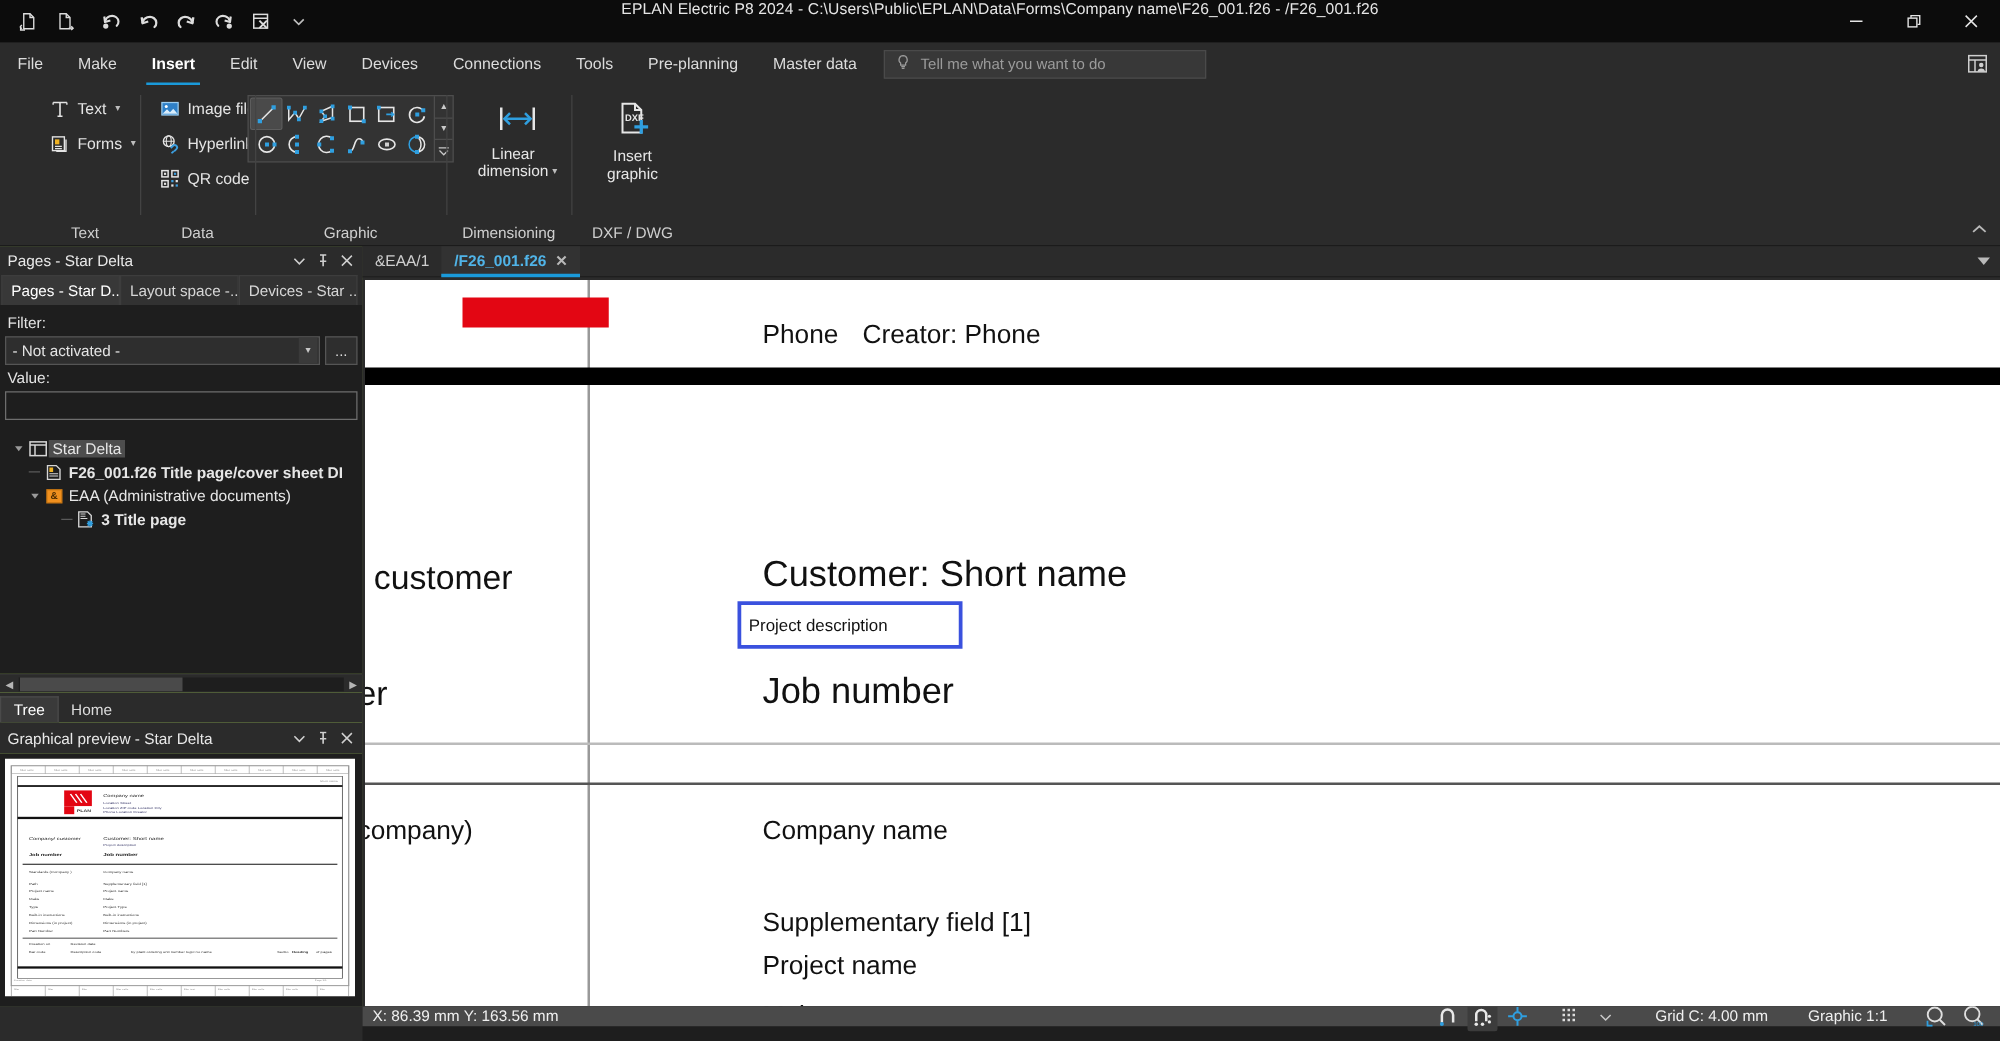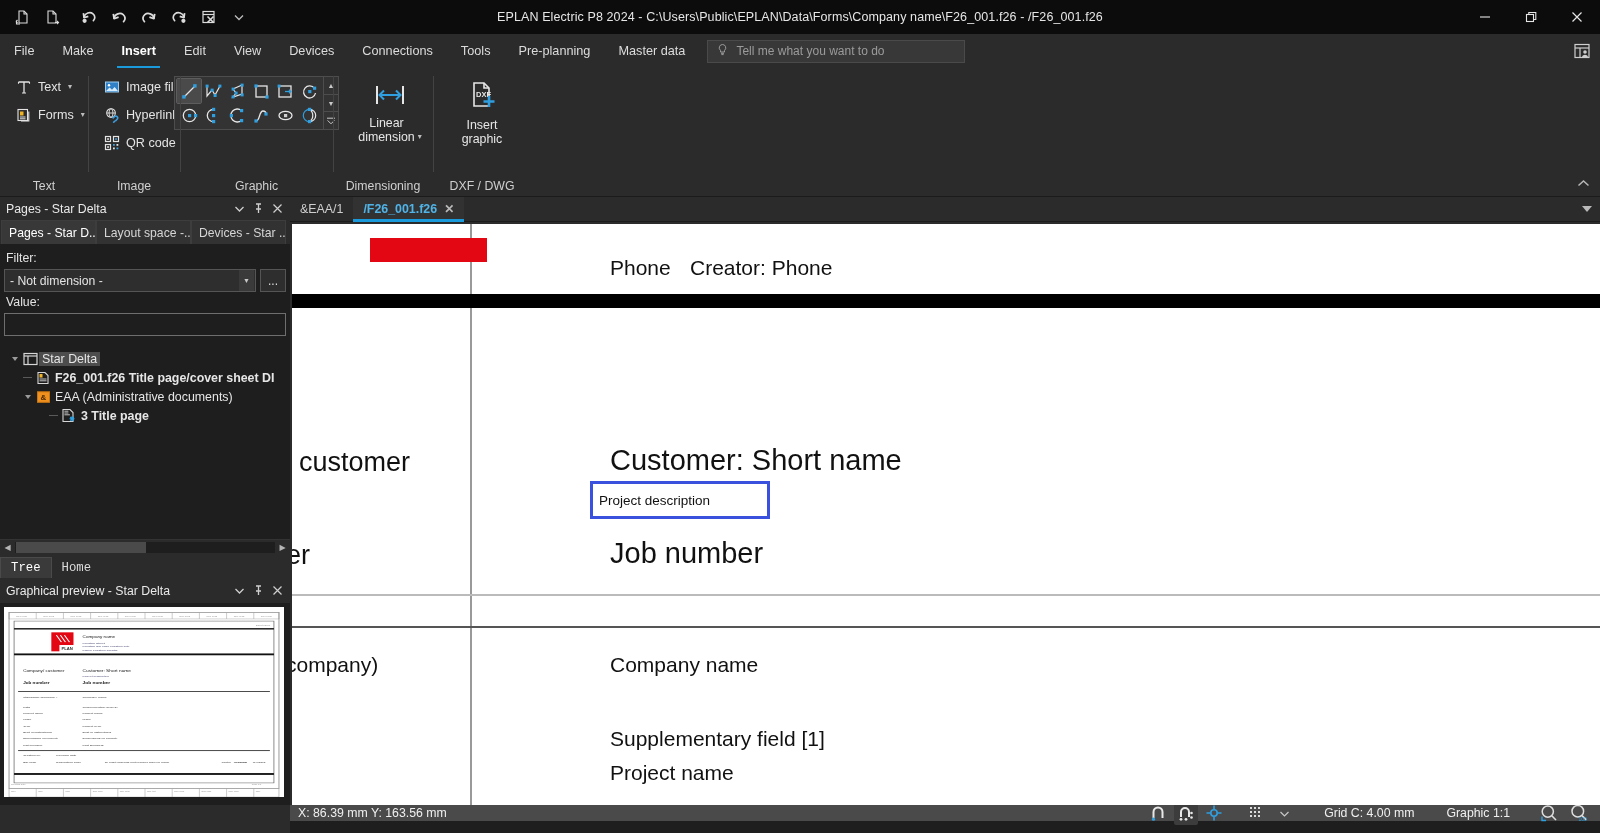--- a/index.html
+++ b/index.html
@@ -8,21 +8,21 @@
     background: #1e1e1e;
     font-family: "Liberation Sans", sans-serif;
     overflow: hidden;
     color: #e8e8e8;
     -webkit-font-smoothing: antialiased;
   }
   .app { position: relative; width: 1600px; height: 833px; display: flex; flex-direction: column; }
 
   
   .titlebar {
-    height: 34px; background: #0c0c0c; display: flex; align-items: center;
+    height: 34px; background: #0c0c0c; display: flex; 
     flex: 0 0 34px; position: relative;
   }
   .qat { display: flex; align-items: center; gap: 2px; padding-left: 8px; }
   .qat-btn {
     width: 28px; height: 26px; display: flex; align-items: center; justify-content: center;
     border-radius: 2px;
   }
   .qat-sep { width: 5px; }
   .title-text {
     position: absolute; left: 0; right: 0; text-align: center;
@@ -150,21 +150,21 @@
   .ticon { width: 18px; display: flex; align-items: center; justify-content: center; flex: 0 0 18px; }
   .tline { width: 13px; flex: 0 0 13px; display: flex; align-items: center; justify-content: center; }
   .tline-g { width: 9px; height: 1px; background: #5a5a5a; }
   .hscroll {
     height: 15px; background: #2b2b2b; display: flex; align-items: center; flex: 0 0 15px;
     border-top: 1px solid #333;
   }
   .hs-arrow { width: 15px; text-align: center; font-size: 8px; color: #b5b5b5; }
   .hs-track { flex: 1; height: 11px; background: #1e1e1e; position: relative; }
   .hs-thumb { position: absolute; left: 1px; top: 0; width: 130px; height: 11px; background: #4a4a4a; }
-  .bottom-tabs { display: flex; flex: 0 0 24px; background: #2b2b2b; align-items: flex-end; font-family: Liberation Mono, monospace; }
+  .bottom-tabs { display: flex; flex: 0 0 24px; background: #2b2b2b; align-items: flex-end; }
   .btab {
     padding: 0 10px; height: 21px; display: flex; align-items: center; font-size: 12.3px;
     color: #dcdcdc;
   }
   .btab.active { background: #3a3a3a; border: 1px solid #4a4a4a; border-bottom: none; color: #fff; }
   .preview-body { flex: 1; background: #1e1e1e; padding: 4px 6px 8px 4px; overflow: hidden; }
   .preview-sheet {
     width: 100%; height: 100%; background: #ffffff; position: relative; overflow: hidden;
   }
 
@@ -334,21 +334,21 @@
             <path d="M7 6v9.5" stroke="#cfcfcf" stroke-width="1.2"></path>
             <circle cx="12" cy="10" r="1.8" fill="#cfcfcf"></circle>
             <path d="M9 15.4c0-1.8 1.4-2.7 3-2.7s3 .9 3 2.7z" fill="#cfcfcf"></path>
           </svg>
       </div>
     </div>
   </div>
 
   <div class="ribbon">
 
-    <div class="rgroup" style="width:88px;">
+    <div class="rgroup" style="width:88px;margin-left:24px;">
       <div class="rgroup-body">
         <div class="rcol">
           <div class="ritem">
             <span class="cv">
               <svg width="16" height="16" viewBox="0 0 16 16">
                   <path d="M2.5 3h11M8 3v11" fill="none" stroke="#e4e4e4" stroke-width="1.3"></path>
                   <path d="M2.5 3v1.8M13.5 3v1.8M6 14h4" fill="none" stroke="#e4e4e4" stroke-width="1.1"></path>
                 </svg>
             </span>
             <span>Text</span>
@@ -408,21 +408,21 @@
                   <rect x="9" y="9" width="1.8" height="1.8" fill="#3c9fe0"></rect>
                   <rect x="12.5" y="9" width="1.8" height="1.8" fill="#e4e4e4"></rect>
                   <rect x="9" y="12.5" width="1.8" height="1.8" fill="#e4e4e4"></rect>
                   <rect x="12.5" y="12.5" width="1.8" height="1.8" fill="#3c9fe0"></rect>
                 </svg>
             </span>
             <span>QR code</span>
           </div>
         </div>
       </div>
-      <div class="rgroup-label">Image</div>
+      <div class="rgroup-label">Data</div>
     </div>
 
     <div class="rgroup" style="width:153px;">
       <div class="rgroup-body" style="justify-content:center;">
         <div class="gallery">
           <div class="gal-grid">
             <div class="gal-cell sel">
               <svg width="19" height="19" viewBox="0 0 19 19">
                   <path d="M4 15L15 4" stroke="#e6e6e6" stroke-width="1.3"></path>
                   <rect x="2.2" y="13.2" width="3.4" height="3.4" fill="#2f9fe0"></rect>
@@ -609,21 +609,21 @@
       <div class="pane-tabs">
         <div class="pane-tab active">Pages - Star D...</div>
         <div class="pane-tab">Layout space -...</div>
         <div class="pane-tab">Devices - Star ...</div>
       </div>
 
       <div class="filter-zone">
         <div class="flabel">Filter:</div>
         <div class="frow">
           <div class="fselect">
-            <span>- Not dimension -</span>
+            <span>- Not activated -</span>
             <span class="fsel-arrow">▼</span>
           </div>
           <div class="fdots">...</div>
         </div>
         <div class="flabel">Value:</div>
         <div class="fvalue"></div>
       </div>
 
       <div class="tree-wrap">
 

